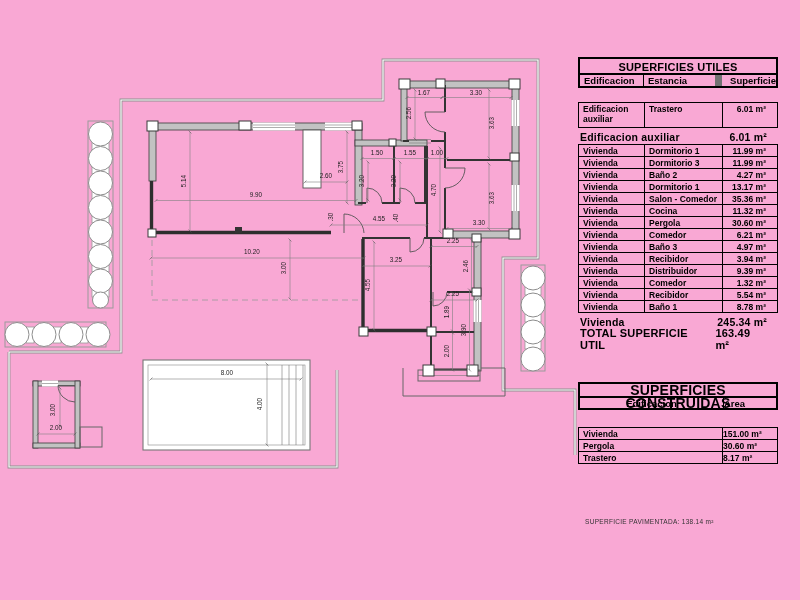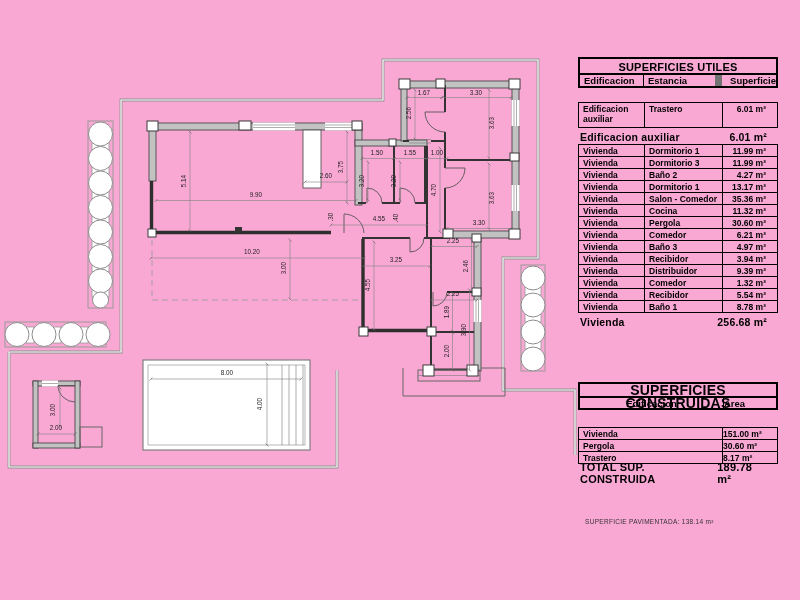--- a/index.html
+++ b/index.html
@@ -369,21 +369,25 @@
           <div class="c3">5.54 m²</div>
         </div>
         <div class="grow">
           <div class="c1">Vivienda</div>
           <div class="c2">Baño 1</div>
           <div class="c3">8.78 m²</div>
         </div>
       </div>
   <div class="srow">
     <span>Vivienda</span>
-    <span>256.68 m²</span>
+    <span>245.34 m²</span>
+  </div>
+  <div class="srow big">
+    <span>TOTAL SUPERFICIE UTIL</span>
+    <span>163.49 m²</span>
   </div>
 </div>
 
 
 <div class="tbl t2">
   <div class="ttl">SUPERFICIES CONSTRUIDAS</div>
   <div class="thead">
     <div class="hA">Edificacion</div>
     <div class="hB">Área</div>
   </div>
@@ -395,21 +399,17 @@
         </div>
         <div class="grow">
           <div class="d1">Pergola</div>
           <div class="d2">30.60 m²</div>
         </div>
         <div class="grow">
           <div class="d1">Trastero</div>
           <div class="d2">8.17 m²</div>
         </div>
       </div>
-  <div class="srow big">
-    <span>TOTAL SUP. CONSTRUIDA</span>
-    <span>189.78 m²</span>
-  </div>
 </div>
 
 <div class="footnote">SUPERFICIE PAVIMENTADA: 138.14 m²</div>
 
 </div>
 
 </body></html>

